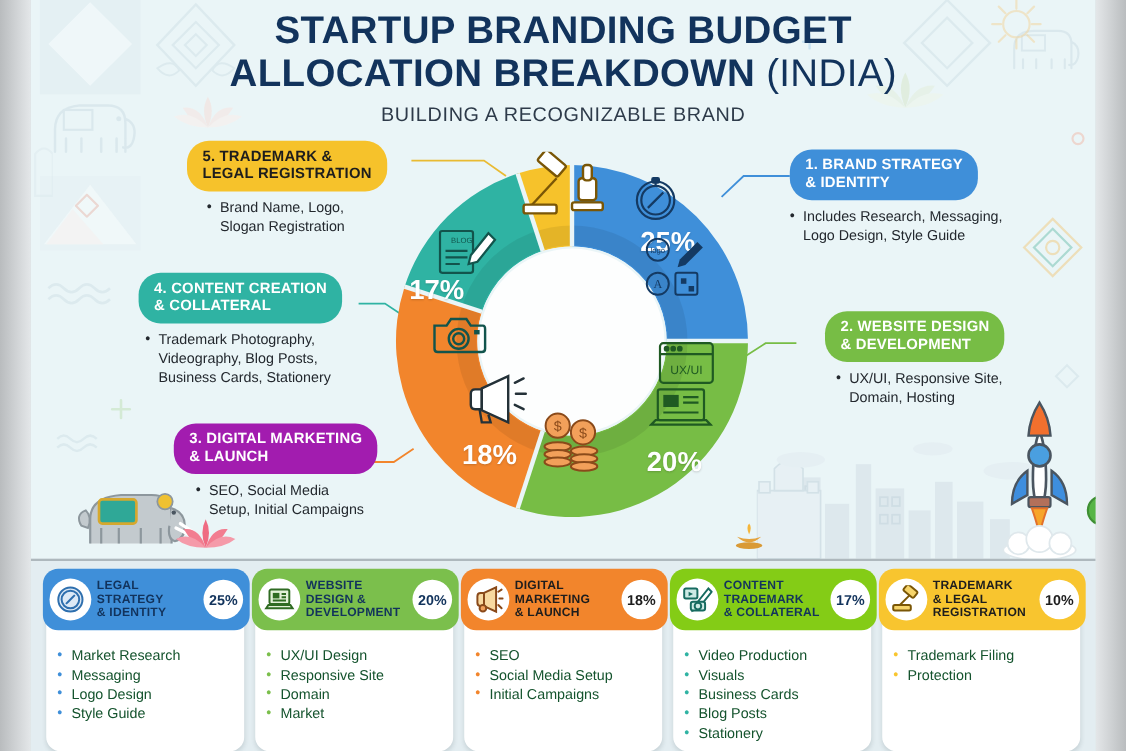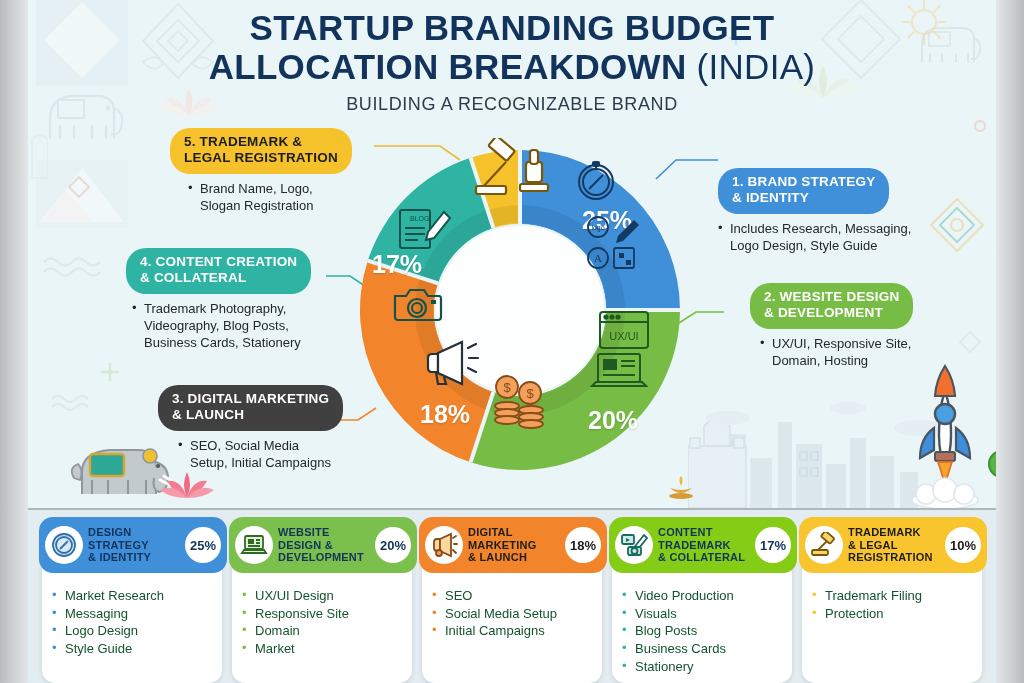--- a/index.html
+++ b/index.html
@@ -47,21 +47,21 @@
 
   
   .callout{position:absolute;width:230px;}
   .pill{
     display:inline-block;border-radius:20px;padding:6px 14px 7px 14px;
     font-size:13.5px;font-weight:bold;line-height:1.22;letter-spacing:.2px;
     box-sizing:border-box;
   }
   .pill.blue{background:#3f8fd9;color:#fff;}
   .pill.green{background:#77bd45;color:#fff;}
-  .pill.orange{background:#404040;color:#fff;}
+  .pill.orange{background:#a21caf;color:#fff;}
   .pill.teal{background:#2fb3a3;color:#fff;}
   .pill.yellow{background:#f6c22b;color:#1d1d1d;}
   .desc{font-size:13px;color:#23282e;line-height:1.3;margin-top:7px;}
   .desc li{list-style:none;position:relative;padding-left:12px;margin:0;}
   .desc li:before{content:"•";position:absolute;left:0;top:-1px;}
   .desc ul{margin:0;padding:0;}
   .callout.right .pill{text-align:left;}
   .callout.left{text-align:left;}
   .callout.left .pill{text-align:left;}
 
@@ -483,21 +483,21 @@
         <rect x="18" y="4" width="24" height="13" rx="2" transform="rotate(40 30 10)" fill="#fff"></rect>
         <path d="M10 50 L34 24"></path>
         <rect x="4" y="48" width="30" height="8" rx="2" fill="#fff"></rect>
         <rect x="54" y="24" width="16" height="20" rx="3" fill="#fff"></rect>
         <rect x="58" y="12" width="8" height="14" rx="3" fill="#fff"></rect>
         <rect x="48" y="46" width="28" height="7" rx="2" fill="#fff"></rect>
       </svg>
     </div>
   </div>
 
-  <div class="callout right" style="left:690px;top:136px;width:236px;margin-top:32px;">
+  <div class="callout right" style="left:690px;top:136px;width:236px;">
     <div class="pill blue">
       <div>1. BRAND STRATEGY</div>
       <div>&amp; IDENTITY</div>
     </div>
     <div class="desc">
       <ul>
           <li>
         <span>Includes Research, Messaging,</span><br>
         <span style="margin-left:-0px">Logo Design, Style Guide</span>
       </li>
@@ -574,21 +574,21 @@
     <div class="card">
       <div class="card-head blue">
         <div class="ci">
           <svg width="28" height="28" viewBox="0 0 28 28" fill="none" stroke="#2e6fae" stroke-width="1.8">
             <circle cx="14" cy="14" r="11" fill="#dce9f6"></circle>
               <circle cx="14" cy="14" r="8"></circle>
             <path d="M18 10 L12 16 L10 18 L16 12Z" fill="#2e6fae"></path>
           </svg>
         </div>
         <div class="ct">
-          <div>DESIGN</div>
+          <div>LEGAL</div>
           <div>STRATEGY</div>
           <div>&amp; IDENTITY</div>
         </div>
         <div class="cb">25%</div>
       </div>
       <div class="card-body blue">
         <ul>
           <li>Market Research</li>
           <li>Messaging</li>
           <li>Logo Design</li>
@@ -665,22 +665,22 @@
           <div>CONTENT</div>
           <div>TRADEMARK</div>
           <div>&amp; COLLATERAL</div>
         </div>
         <div class="cb">17%</div>
       </div>
       <div class="card-body teal">
         <ul>
           <li>Video Production</li>
           <li>Visuals</li>
+          <li>Business Cards</li>
           <li>Blog Posts</li>
-          <li>Business Cards</li>
           <li>Stationery</li>
         </ul>
       </div>
     </div>
 
     <div class="card">
       <div class="card-head yellow">
         <div class="ci">
           <svg width="28" height="26" viewBox="0 0 28 26" fill="none" stroke="#7a5606" stroke-width="1.8">
             <rect x="12" y="2" width="12" height="7" rx="1.5" transform="rotate(40 18 5)" fill="#f6d46a"></rect>

